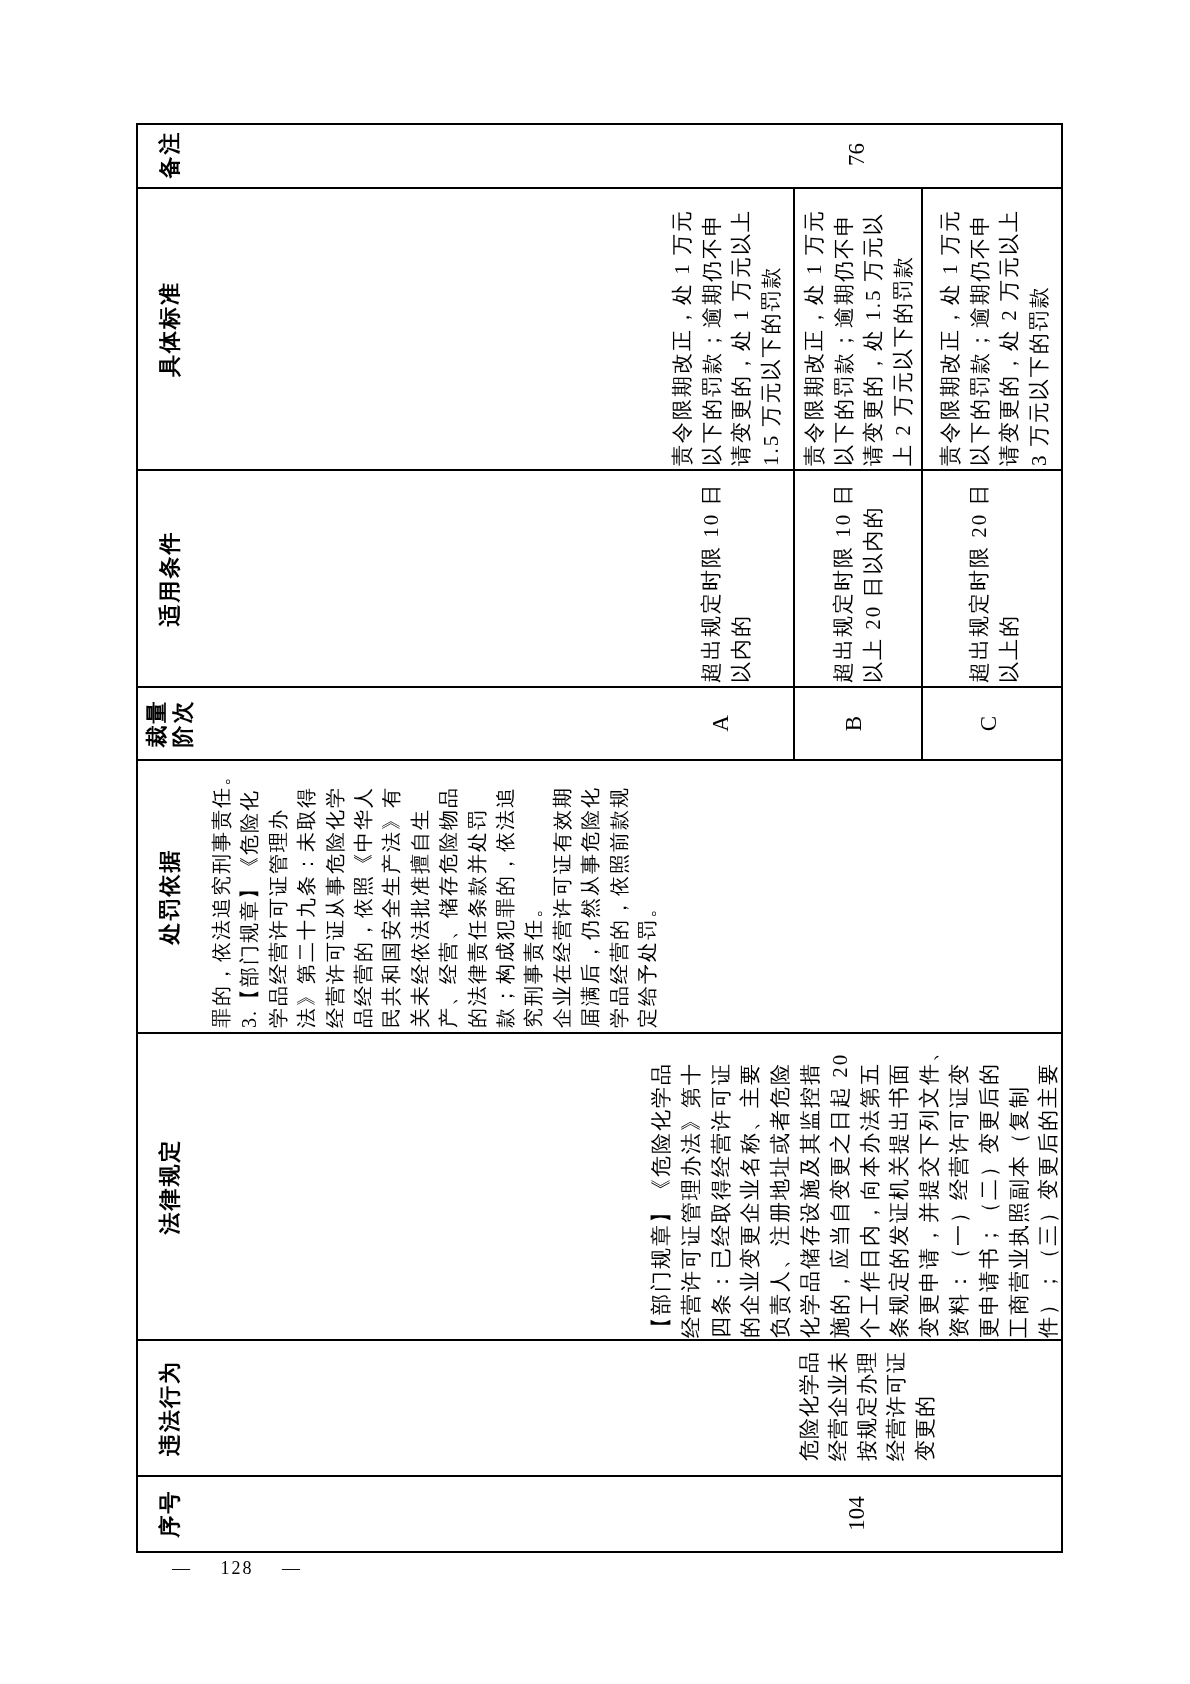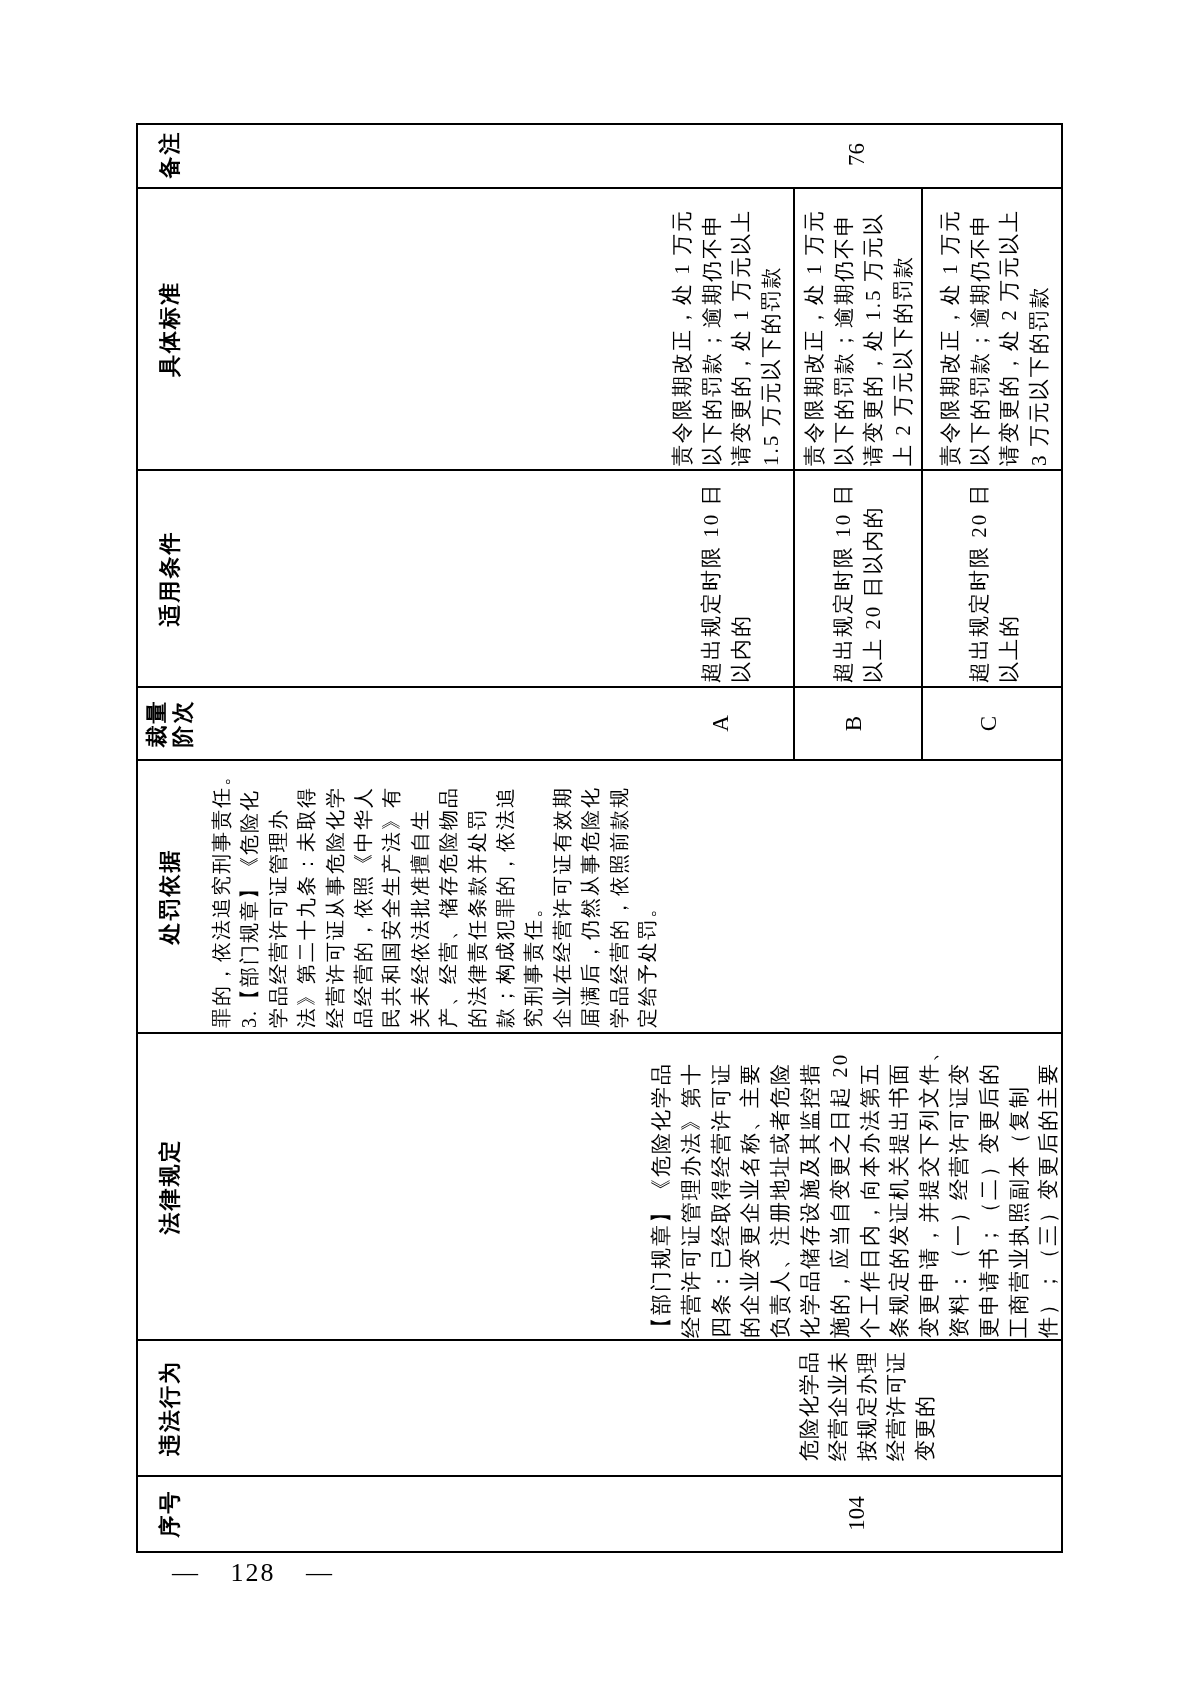--- a/index.html
+++ b/index.html
@@ -38,21 +38,21 @@
   .serial-text{left:0;top:706px;width:75px;text-align:center;font-size:23px;}
   .remarks-text{left:1363px;top:124px;width:67px;text-align:center;font-size:23px;}
   .tier-letter{position:absolute;left:791px;width:73px;text-align:center;font-size:23px;}
   .tier-letter.a{top:570px}.tier-letter.b{top:703px}.tier-letter.c{top:838px}
   .cond{left:868px;width:212px;font-size:21px;line-height:30px;letter-spacing:2px;}
   .cond.a{top:558px}.cond.b{top:690px}.cond.c{top:826px}
   .std{left:1085px;width:270px;font-size:21px;line-height:29.5px;letter-spacing:2px;}
   .std.a{top:530px}.std.b{top:662px}.std.c{top:798px}
   .remarks-text{top:706px;}
   .page-number{
-    position:absolute;left:172px;top:1558px;font-size:26px;letter-spacing:2px;word-spacing:22px;
+    position:absolute;left:172px;top:1558px;font-size:18px;letter-spacing:2px;word-spacing:22px;
     font-family:"Liberation Serif","DejaVu Serif",serif;
   }
 </style>
 </head>
 <body>
 
 <div class="sheet">
 
   <div class="rot">
 

